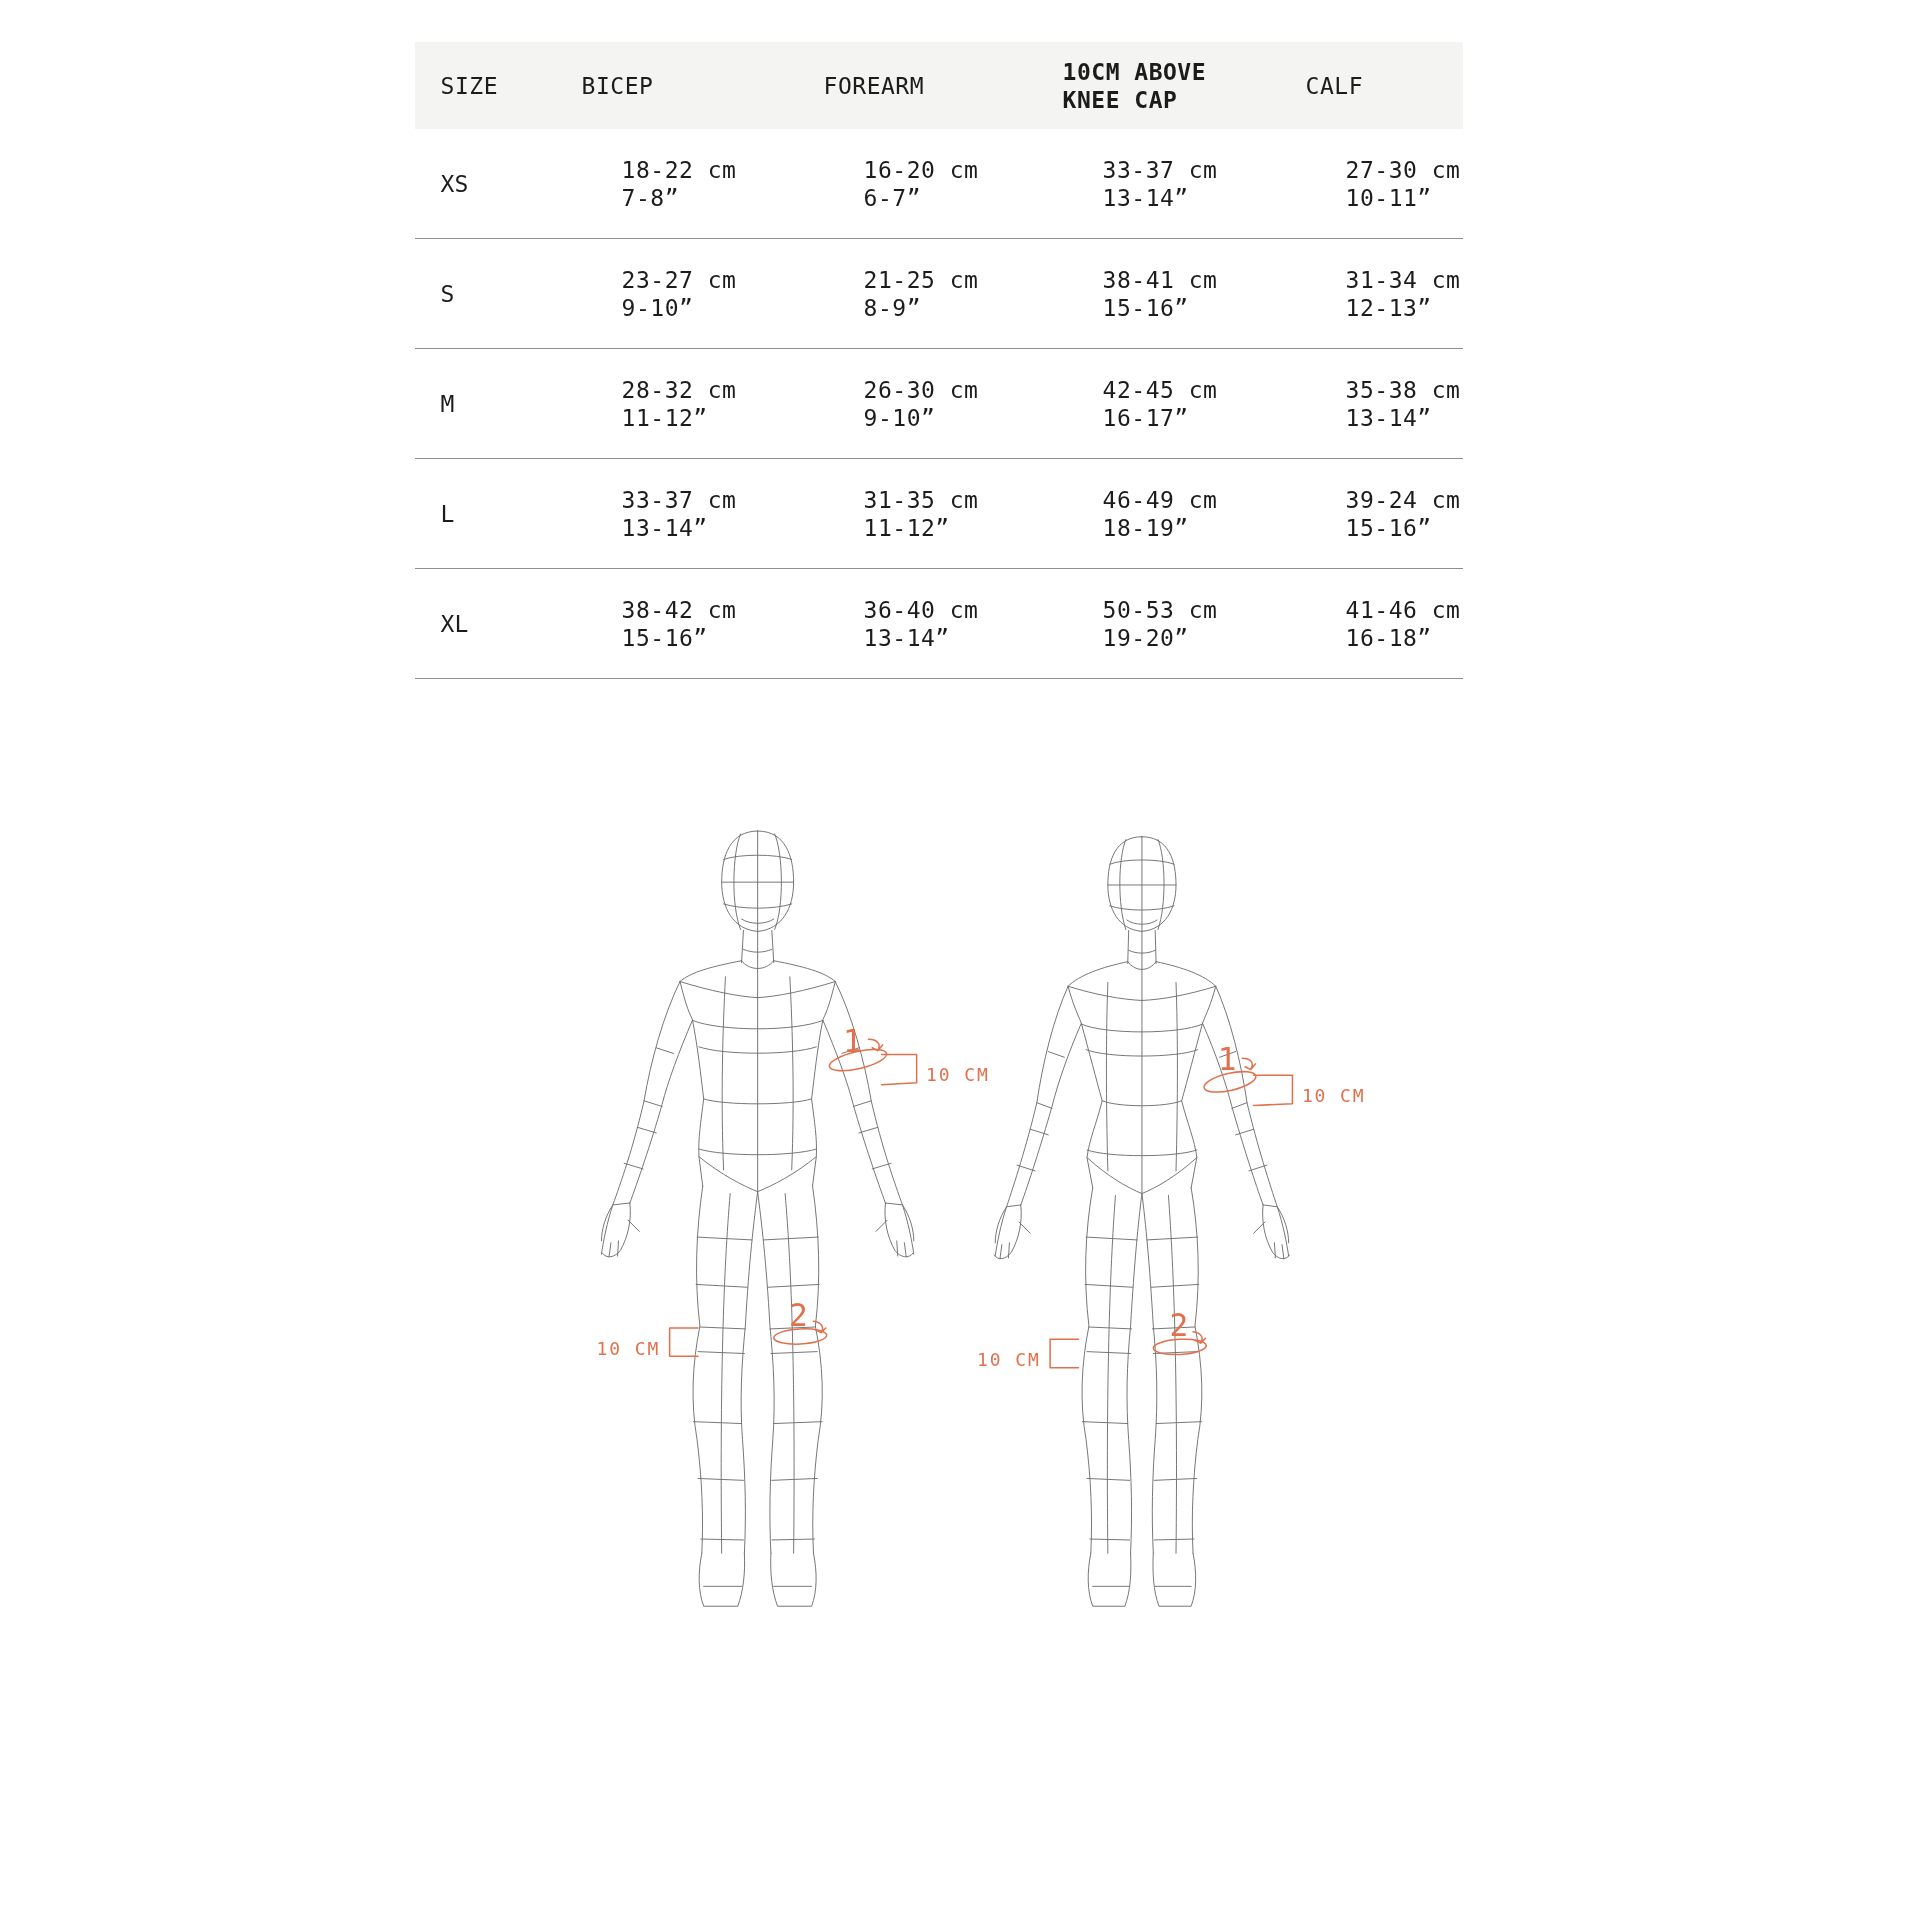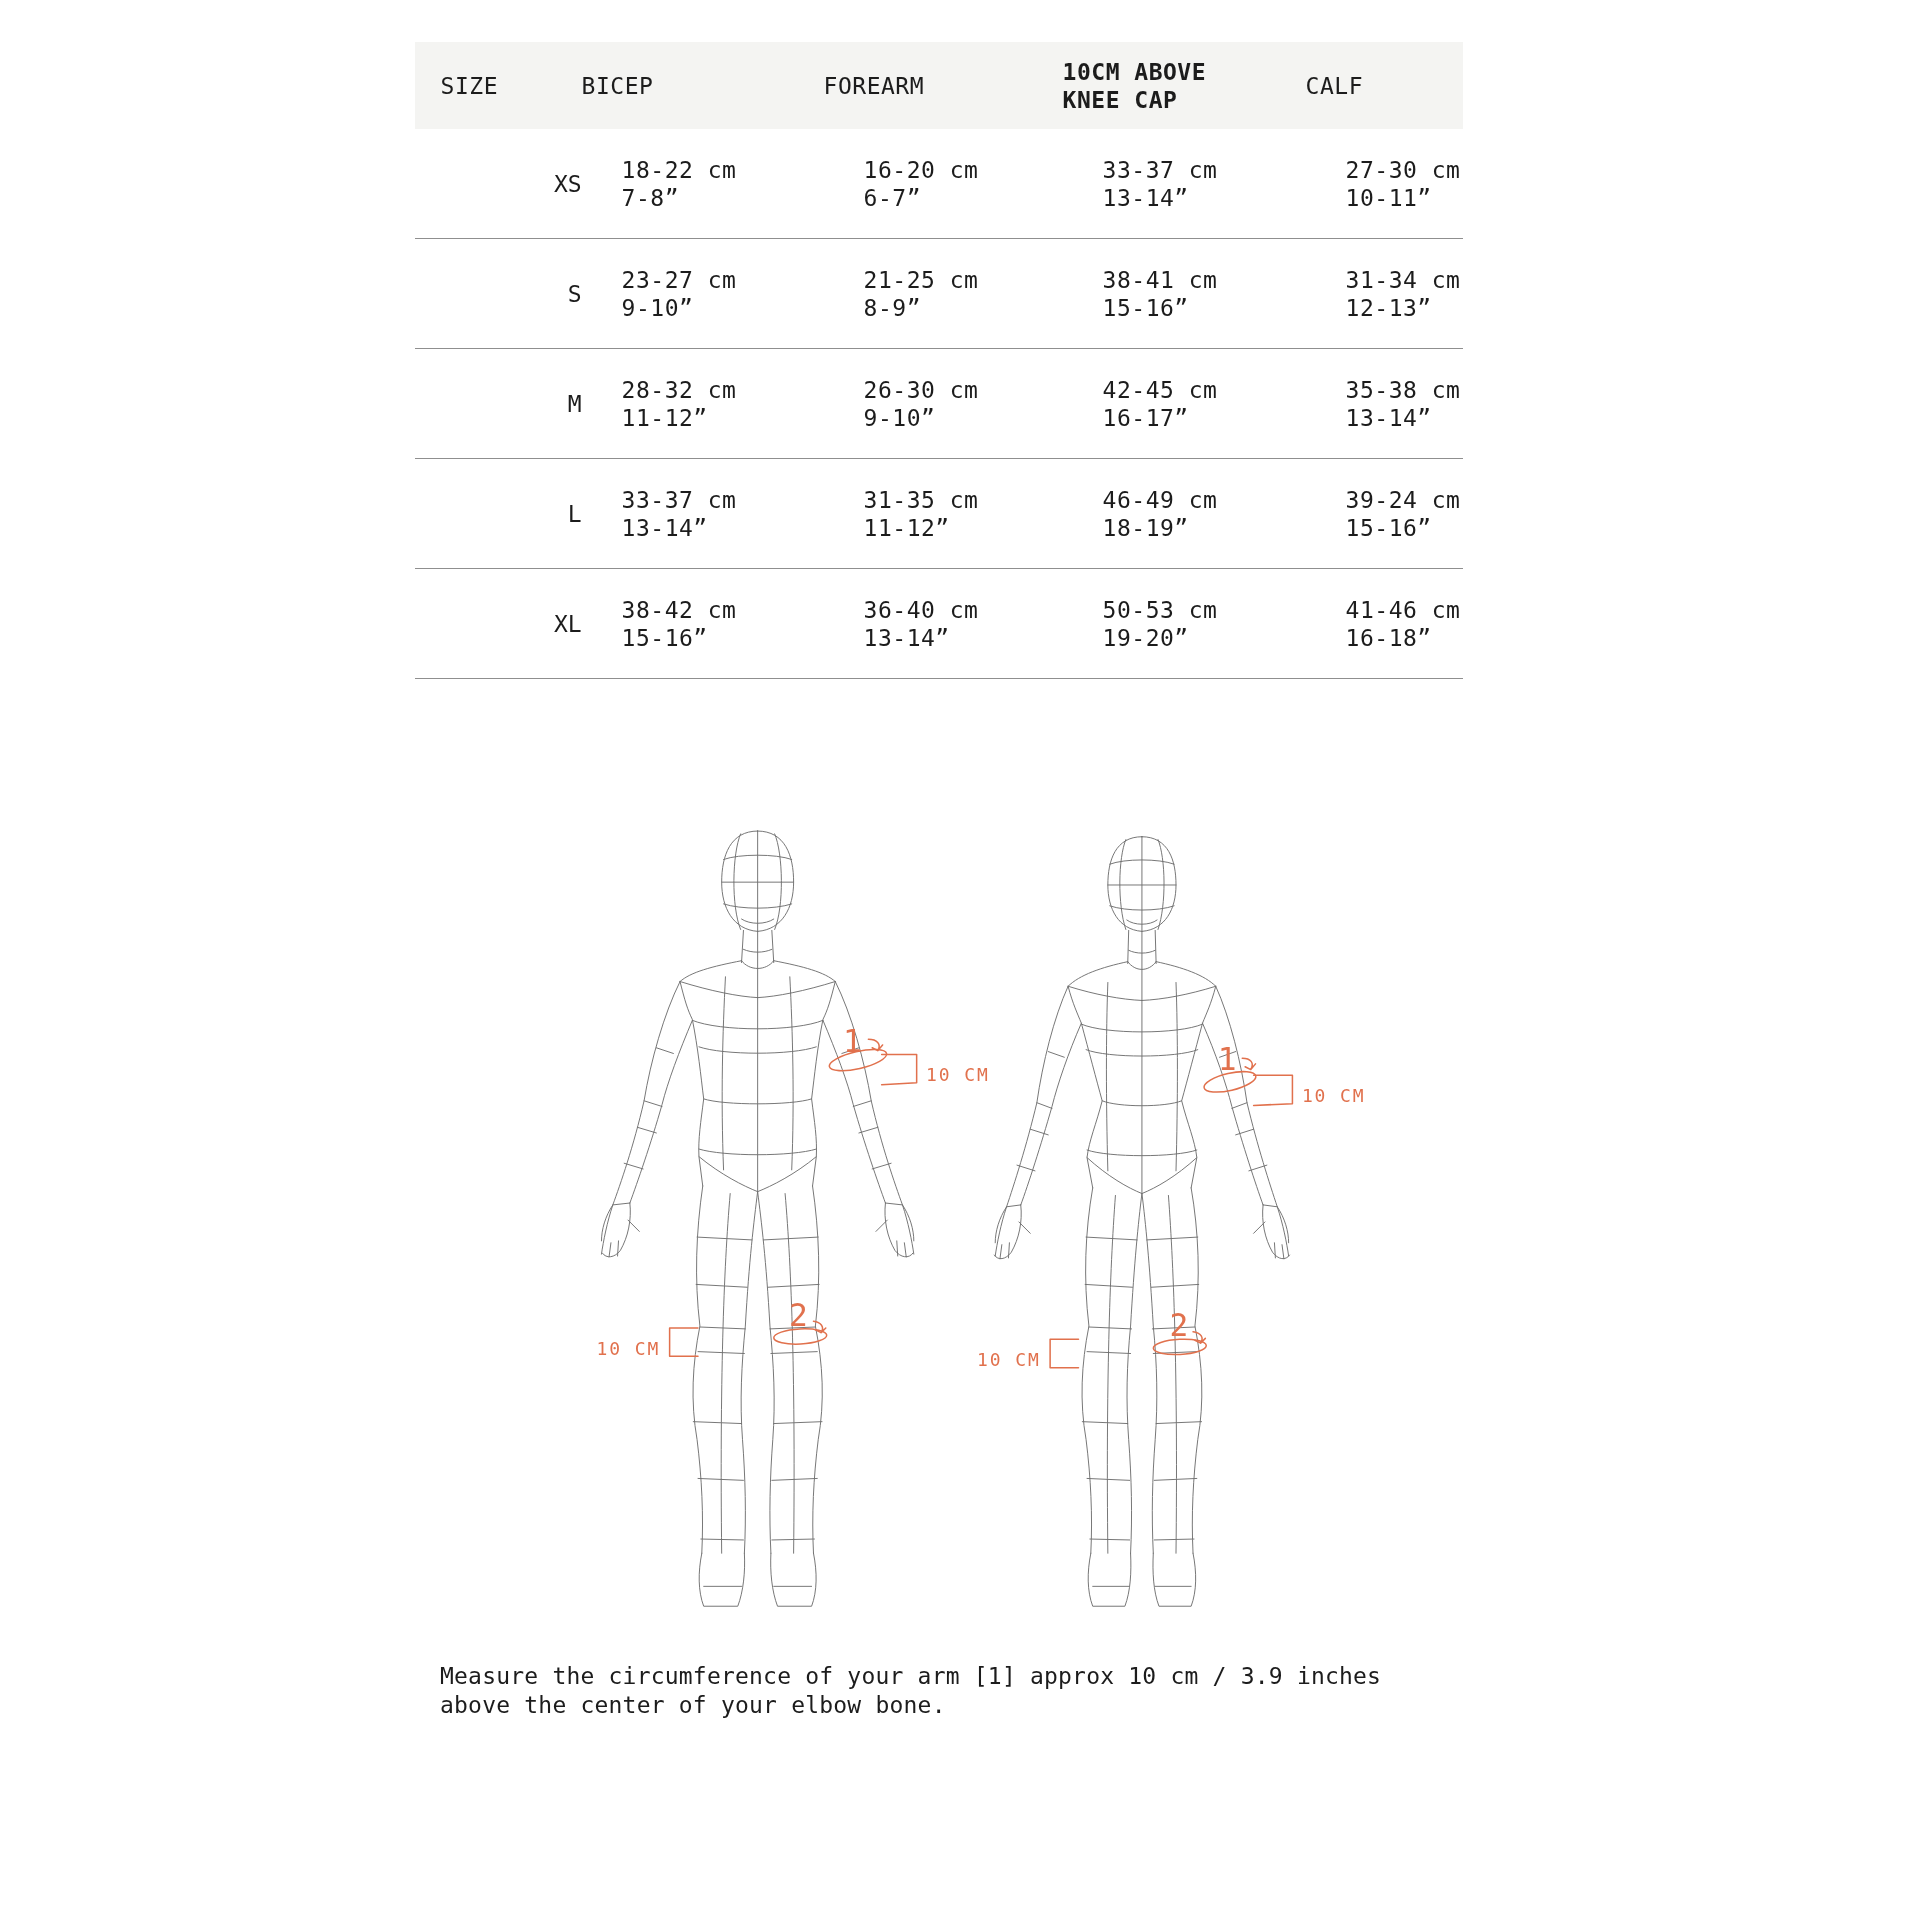--- a/index.html
+++ b/index.html
@@ -16,21 +16,21 @@
     padding-left:25.6px;box-sizing:border-box;
   }
   .t-head .hc{font-size:23px;line-height:28px;letter-spacing:0.5px;color:#1c1c1c;}
   .hc .wrapcap{display:inline-block;max-width:163px;font-weight:bold;}
   .t-row{
     display:grid;grid-template-columns:141px 242px 239px 243px 1fr;
     height:110px;align-items:center;border-bottom:0.9px solid #8f8f8f;
     padding-left:25.6px;box-sizing:border-box;
   }
   .t-row .c span{display:block;font-size:23px;line-height:28px;letter-spacing:0.5px;margin-left:40px;}
-  .t-row .sizec{font-size:23px;text-align:right;}
+  .t-row .sizec{font-size:23px;}
   
   .figures{position:absolute;left:397px;top:814px;width:1098px;height:814px;}
   .figures svg{display:block;width:1098px;height:814px;}
   .wire{stroke:#6f6f6f;stroke-width:1;fill:none;stroke-linejoin:round;stroke-linecap:round;}
   .orange{stroke:#e1714d;stroke-width:1.6;fill:none;stroke-linejoin:round;stroke-linecap:round;}
   .num{fill:#e1714d;font-family:"DejaVu Sans Mono","Liberation Mono",monospace;font-size:33px;stroke:none;}
   .dim{fill:#e1714d;font-family:"DejaVu Sans Mono","Liberation Mono",monospace;font-size:19px;letter-spacing:2px;stroke:none;}
   
   .notes{position:absolute;left:440px;top:1662px;width:975px;}
   .notes p{margin:0 0 15px 0;font-size:23px;line-height:29px;letter-spacing:0.2px;color:#1c1c1c;}
@@ -203,17 +203,16 @@
         <text class="num" x="826" y="551" text-anchor="middle">2</text>
         <path class="orange" d="M 841 547 C 849 548 853 553 849 559 M 849 559 L 854 554 M 849 559 L 843 556"></path>
         <ellipse class="orange" cx="827" cy="563" rx="28" ry="8" transform="rotate(-3 827 563)"></ellipse>
         <polyline class="orange" points="720,555 690,555 690,585 720,585"></polyline>
         <text class="dim" x="680" y="583" text-anchor="end">10 CM</text>
       </g>
     </svg>
   </div>
 
   <div class="notes">
-    <p>Measure the circumference of your arm [1] approx 10 cm / 3.9 inches above the center of your elbow bone.</p>
   </div>
 
 </div>
 
 
 </body></html>

